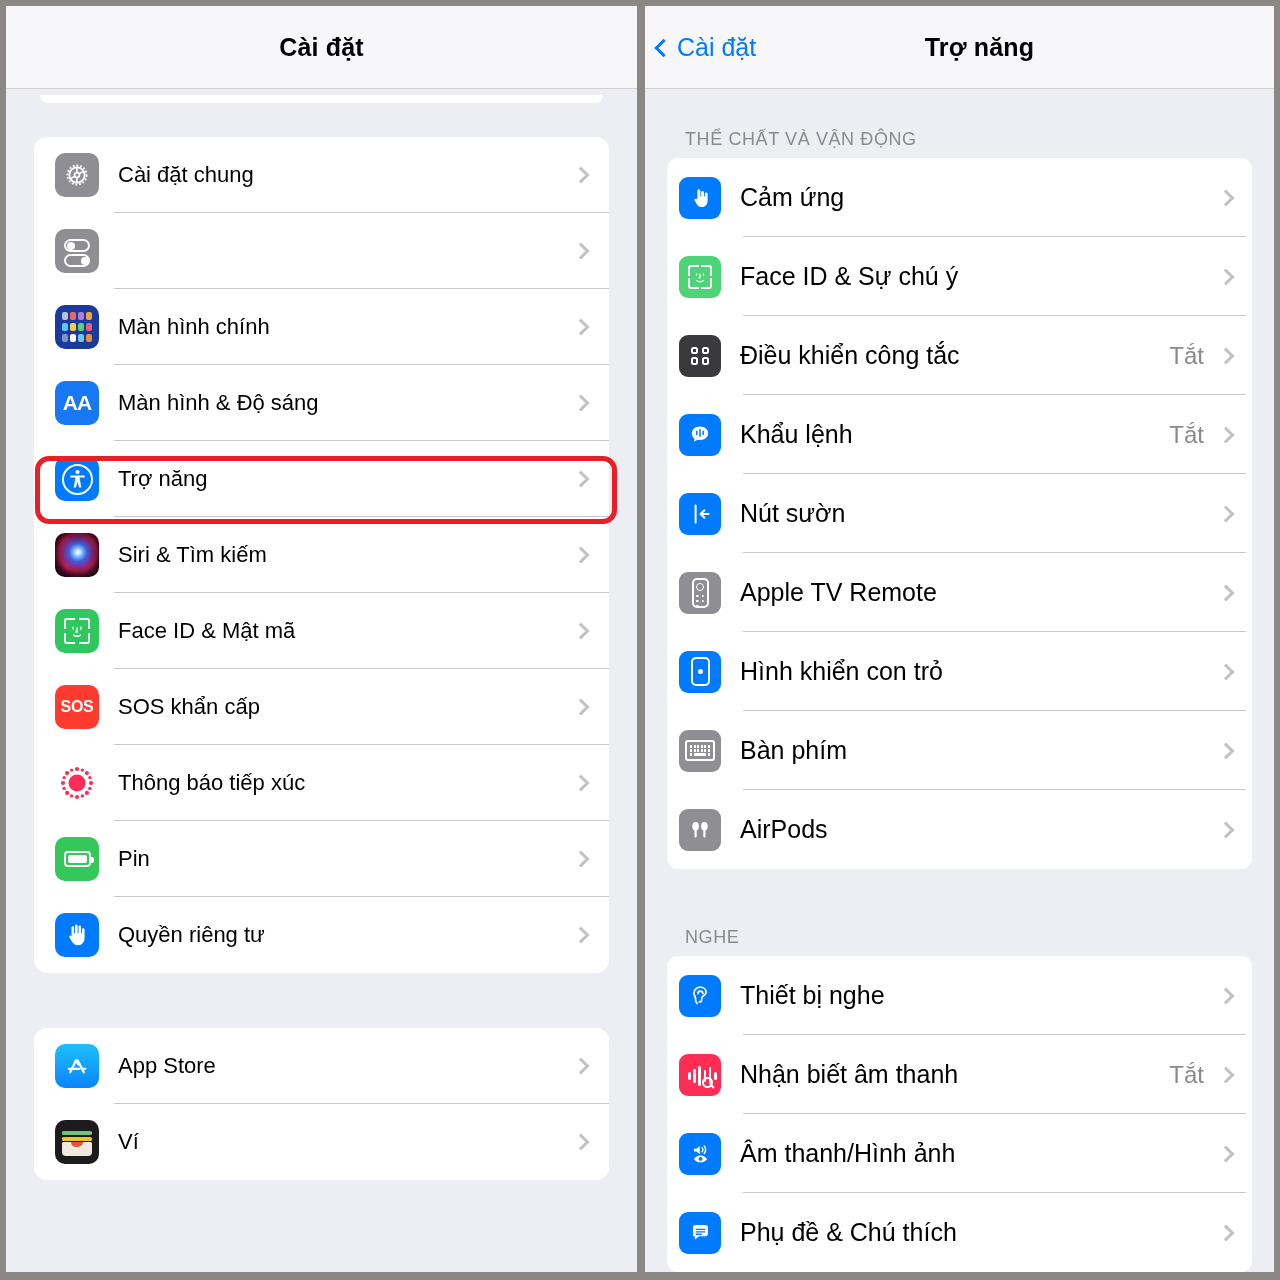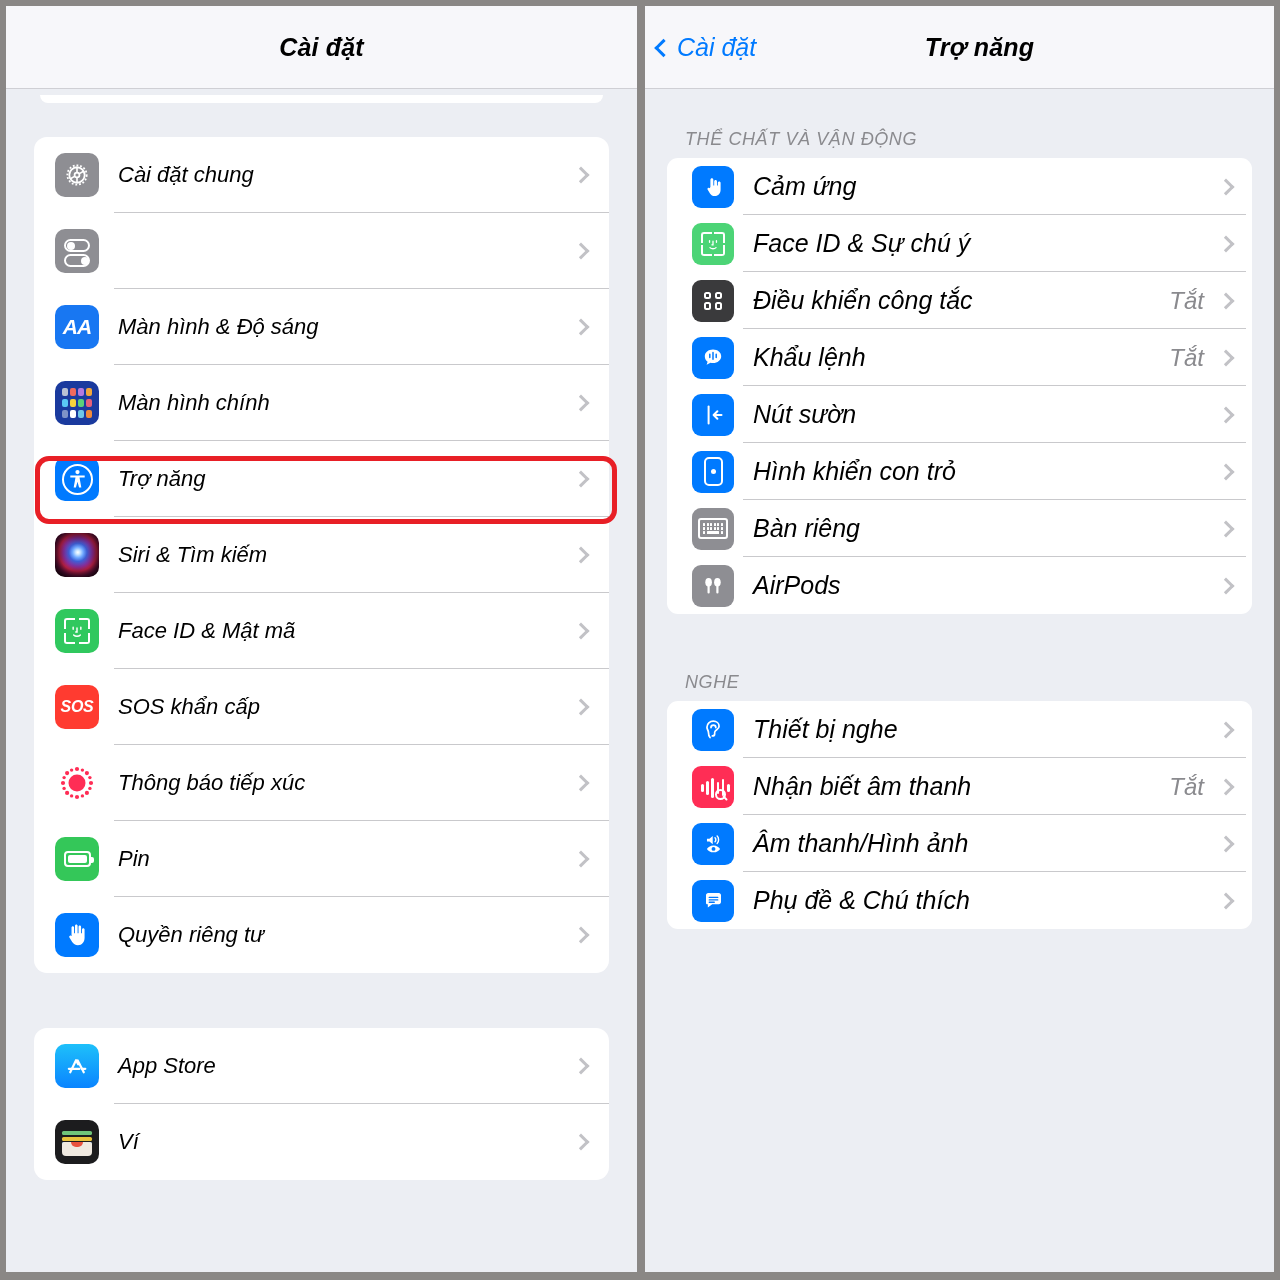--- a/index.html
+++ b/index.html
@@ -15,21 +15,20 @@
     display: flex;
     background: #8a8785;
   }
 
   
   .panel {
     position: relative;
     height: 1280px;
     background: #c2410c;
     overflow: hidden;
-    font-style: italic;
   }
   .panel-left  { width: 637px; border-left: 6px solid #8a8785; border-top: 6px solid #8a8785; border-bottom: 8px solid #8a8785; }
   .divider     { width: 8px; background: #8a8785; height: 1280px; }
   .panel-right { width: 635px; border-right: 6px solid #8a8785; border-top: 6px solid #8a8785; border-bottom: 8px solid #8a8785; }
 
   
   .navbar {
     position: relative;
     height: 83px;
     background: #f7f7fa;
@@ -99,21 +98,21 @@
 
   
   .row {
     position: relative;
     display: flex;
     align-items: center;
     height: 76px;
     padding-left: 21px;
     cursor: pointer;
   }
-  .row-r { height: 57px; padding-left: 25px; }
+  .row-r { height: 79px; padding-left: 12px; }
 
   .row .sep {
     position: absolute;
     left: 80px; right: 0; bottom: 0;
     height: 1px;
     background: #c9c9cc;
   }
   .row-r .sep { left: 76px; right: 6px; }
 
   .ic {
@@ -319,32 +318,20 @@
           <div class="sep"></div>
         </div>
 
         <div class="row">
           <div class="ic ic-cc">
             <div class="cc-pill a"></div>
               <div class="cc-knob a"></div>
             <div class="cc-pill b"></div>
               <div class="cc-knob b"></div>
           </div>
-          <div class="spacer"></div>
-          <div class="chev"></div>
-          <div class="sep"></div>
-        </div>
-
-        <div class="row">
-          <div class="ic ic-aa">
-            <div class="gl">
-                <span class="aa-t">AA</span>
-              </div>
-          </div>
-          <div class="label">Màn hình &amp; Độ sáng</div>
           <div class="spacer"></div>
           <div class="chev"></div>
           <div class="sep"></div>
         </div>
 
         <div class="row">
           <div class="ic ic-home">
             <div class="home-grid">
               <i style="background:#b9c2d4"></i>
                 <i style="background:#ef6a5e"></i>
@@ -354,20 +341,32 @@
                 <i style="background:#f5d23c"></i>
                 <i style="background:#5ad07a"></i>
                 <i style="background:#e5607a"></i>
               <i style="background:#7f93c7"></i>
                 <i style="background:#ffffff"></i>
                 <i style="background:#6fc8e8"></i>
                 <i style="background:#f08b3c"></i>
             </div>
           </div>
           <div class="label">Màn hình chính</div>
+          <div class="spacer"></div>
+          <div class="chev"></div>
+          <div class="sep"></div>
+        </div>
+
+        <div class="row">
+          <div class="ic ic-aa">
+            <div class="gl">
+                <span class="aa-t">AA</span>
+              </div>
+          </div>
+          <div class="label">Màn hình &amp; Độ sáng</div>
           <div class="spacer"></div>
           <div class="chev"></div>
           <div class="sep"></div>
         </div>
 
         <div class="row">
           <div class="ic ic-acc">
             <div class="gl">
               <div class="acc-c">
                 <svg viewBox="0 0 24 24" style="position:absolute;inset:0;width:100%;height:100%" fill="#fff">
@@ -621,20 +620,39 @@
               </svg>
             </div>
           </div>
           <div class="label label-r">Nút sườn</div>
           <div class="spacer"></div>
           <div class="value"></div>
           <div class="chev chev-r"></div>
           <div class="sep"></div>
         </div>
 
+        <div class="row row-r">
+          <div class="ic ic-r ic-remote">
+            <div class="gl">
+              <div class="rem-b">
+                <div class="rc"></div>
+                <div class="rd" style="top:15px; left:30%;"></div>
+                <div class="rd" style="top:15px; left:70%;"></div>
+                <div class="rd" style="top:20px; left:30%;"></div>
+                <div class="rd" style="top:20px; left:70%;"></div>
+                <div class="rd" style="top:25px; left:30%;"></div>
+              </div>
+            </div>
+          </div>
+          <div class="label label-r">Apple TV Remote</div>
+          <div class="spacer"></div>
+          <div class="value"></div>
+          <div class="chev chev-r"></div>
+          <div class="sep"></div>
+        </div>
 
         <div class="row row-r">
           <div class="ic ic-r ic-pointer">
             <div class="gl">
                 <div class="pt-b">
                   <i></i>
                 </div>
               </div>
           </div>
           <div class="label label-r">Hình khiển con trỏ</div>
@@ -659,21 +677,21 @@
                   <i></i>
                   <i></i>
                   <i></i>
                   <i></i>
                 <i></i>
                   <i class="wide"></i>
                   <i></i>
               </div>
             </div>
           </div>
-          <div class="label label-r">Bàn riêng</div>
+          <div class="label label-r">Bàn phím</div>
           <div class="spacer"></div>
           <div class="value"></div>
           <div class="chev chev-r"></div>
           <div class="sep"></div>
         </div>
 
         <div class="row row-r last">
           <div class="ic ic-r ic-airpods">
             <div class="gl">
               <svg viewBox="0 0 26 26" width="26" height="26" fill="#fff">

